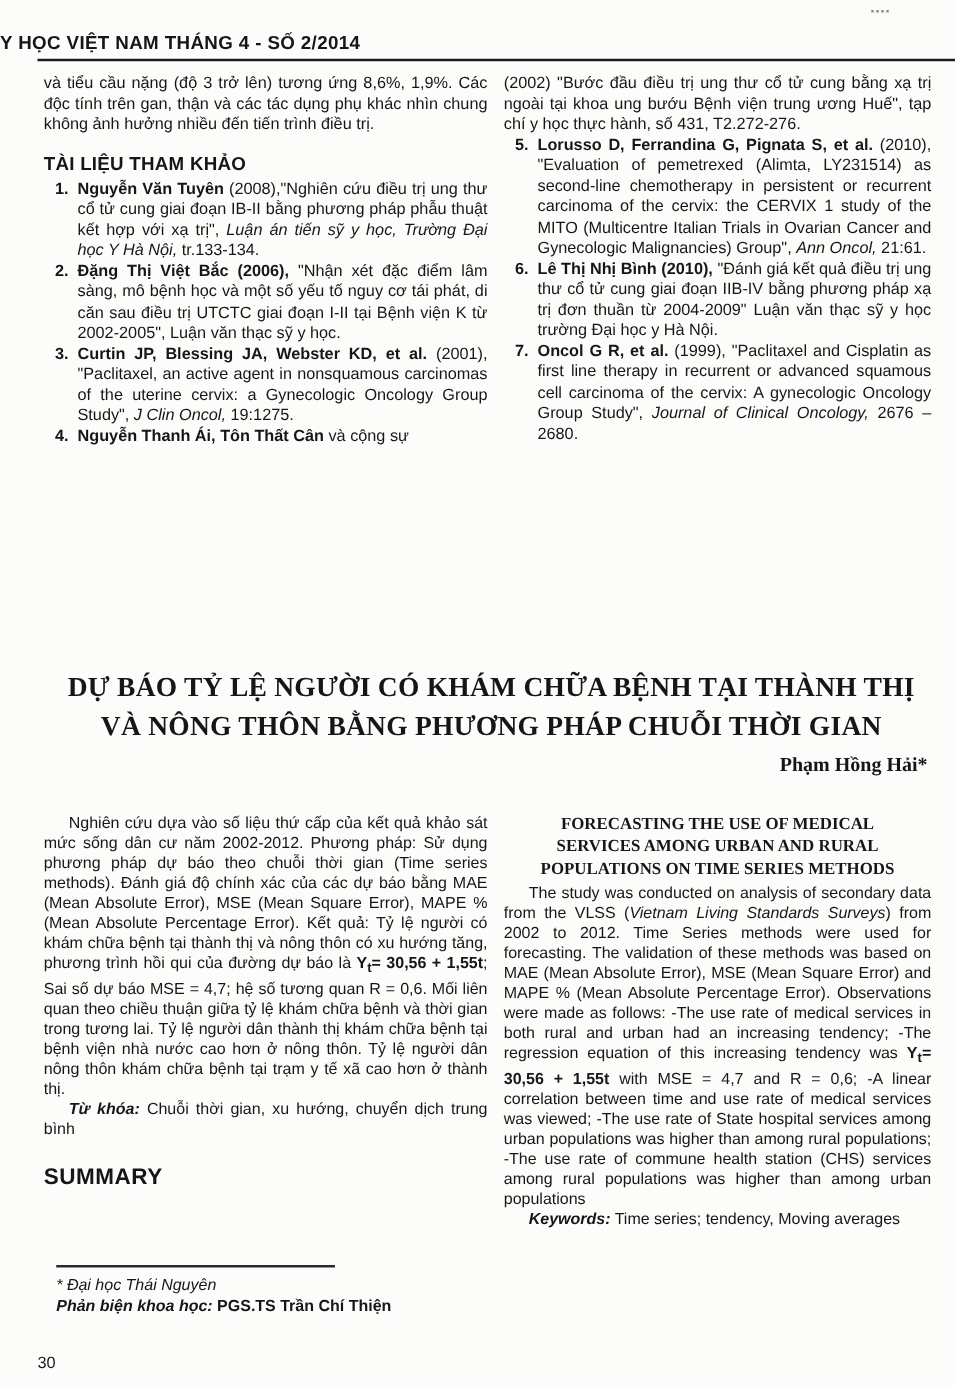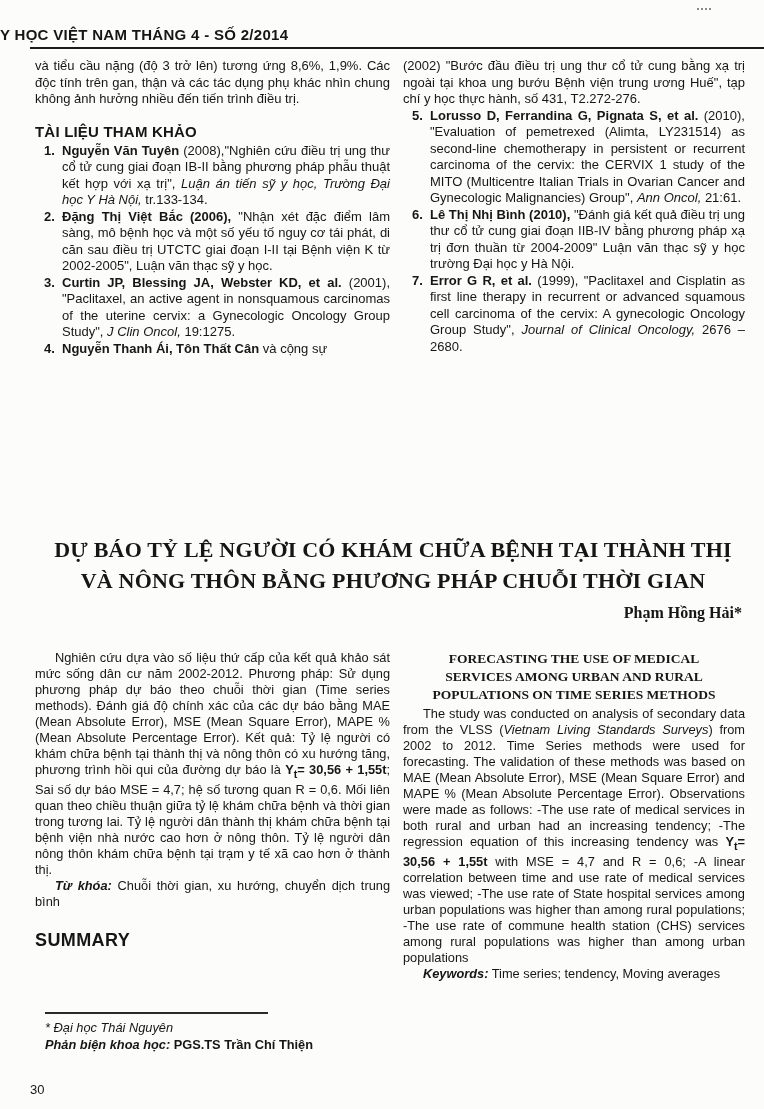--- a/index.html
+++ b/index.html
@@ -93,21 +93,21 @@
       <div class="ref">
         <span class="num">5.</span>
         <span class="body"><b>Lorusso D, Ferrandina G, Pignata S, et al.</b><span> (2010), "Evaluation of pemetrexed (Alimta, LY231514) as second-line chemotherapy in persistent or recurrent carcinoma of the cervix: the CERVIX 1 study of the MITO (Multicentre Italian Trials in Ovarian Cancer and Gynecologic Malignancies) Group", </span><i>Ann Oncol,</i><span> 21:61.</span></span>
       </div>
       <div class="ref">
         <span class="num">6.</span>
         <span class="body"><b>Lê Thị Nhị Bình (2010),</b><span> "Đánh giá kết quả điều trị ung thư cổ tử cung giai đoạn IIB-IV bằng phương pháp xạ trị đơn thuần từ 2004-2009" Luận văn thạc sỹ y học trường Đại học y Hà Nội.</span></span>
       </div>
       <div class="ref">
         <span class="num">7.</span>
-        <span class="body"><b>Error G R, et al.</b><span> (1999), "Paclitaxel and Cisplatin as first line therapy in recurrent or advanced squamous cell carcinoma of the cervix: A gynecologic Oncology Group Study", </span><i>Journal of Clinical Oncology,</i><span> 2676 – 2680.</span></span>
+        <span class="body"><b>Oncol G R, et al.</b><span> (1999), "Paclitaxel and Cisplatin as first line therapy in recurrent or advanced squamous cell carcinoma of the cervix: A gynecologic Oncology Group Study", </span><i>Journal of Clinical Oncology,</i><span> 2676 – 2680.</span></span>
       </div>
     </div>
   </div>
 
   <div class="article-title">
     <div>DỰ BÁO TỶ LỆ NGƯỜI CÓ KHÁM CHỮA BỆNH TẠI THÀNH THỊ</div>
     <div>VÀ NÔNG THÔN BẰNG PHƯƠNG PHÁP CHUỖI THỜI GIAN</div>
   </div>
   <div class="article-author">Phạm Hồng Hải*</div>
 

